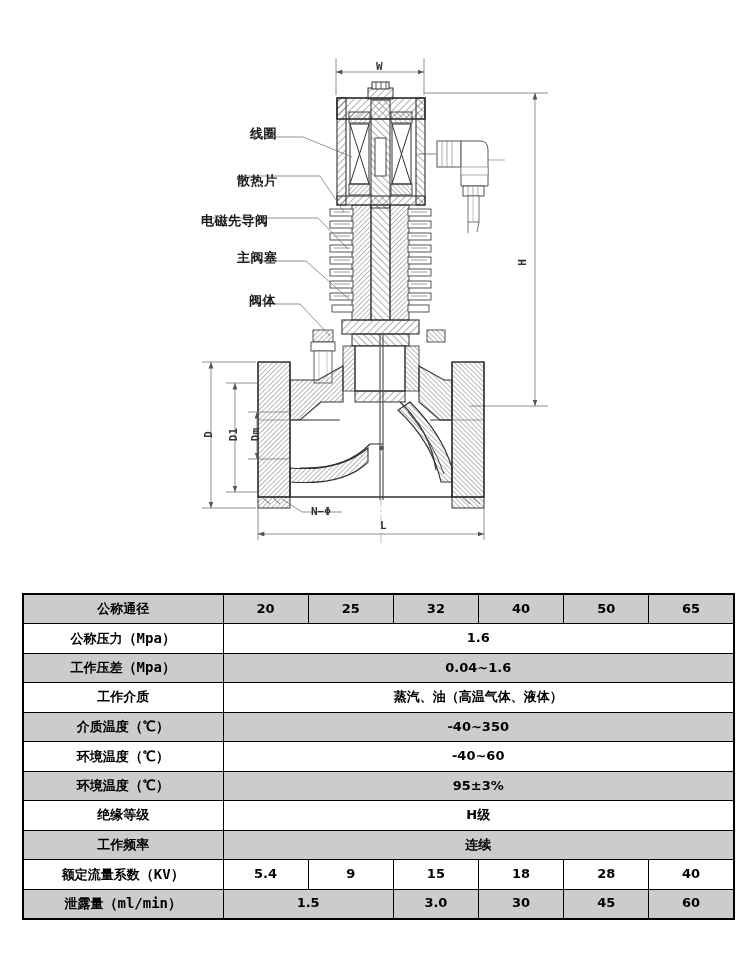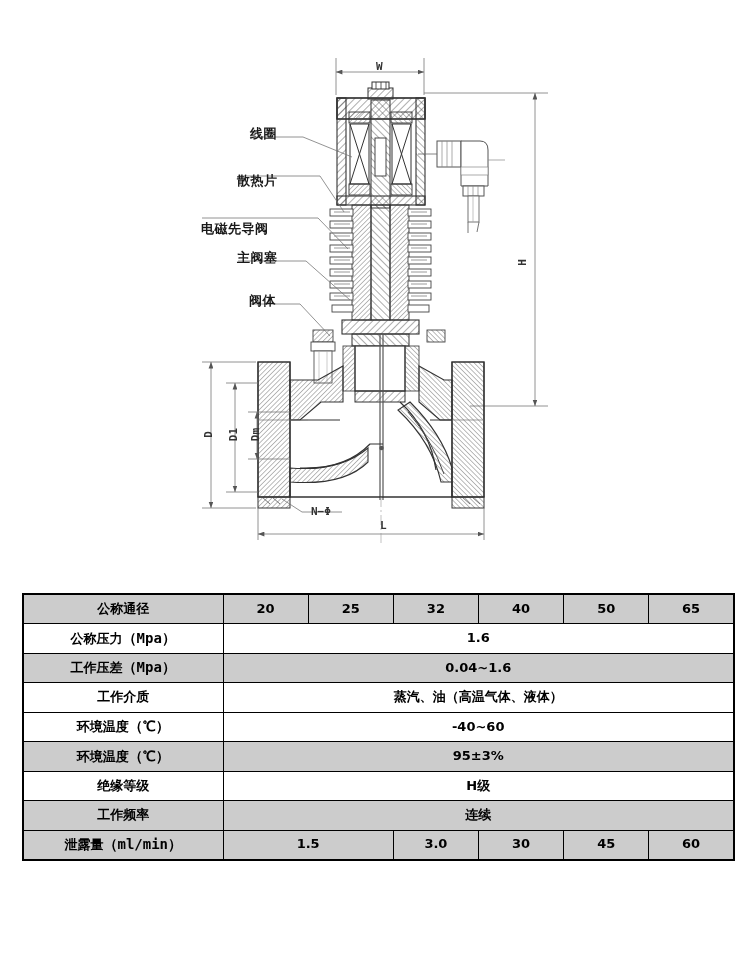--- a/index.html
+++ b/index.html
@@ -338,21 +338,21 @@
           <path d="M238,261 L306,261 L350,300"></path>
 
           <path d="M250,304 L300,304 L330,336"></path>
         </g>
 
       </g>
     </svg>
 
     <div class="callout-label" style="left:250px; top:125px;">线圈</div>
     <div class="callout-label" style="left:237px; top:164px;margin-top:8px;">散热片</div>
-    <div class="callout-label" style="left:201px; top:220px;">电磁先导阀</div>
+    <div class="callout-label" style="left:201px; top:212px;">电磁先导阀</div>
     <div class="callout-label" style="left:237px; top:249px;">主阀塞</div>
     <div class="callout-label" style="left:249px; top:292px;">阀体</div>
 
     <div class="dim-label" style="left:376px; top:60px;">W</div>
 
     <div class="dim-label vert" style="left:519px; top:256px;">H</div>
 
     <div class="dim-label vert" style="left:205px; top:428px;">D</div>
     <div class="dim-label vert" style="left:227px; top:428px;">D1</div>
     <div class="dim-label vert" style="left:249px; top:428px;">Dm</div>
@@ -387,35 +387,48 @@
             <td colspan="6" class="val">1.6</td>
           </tr>
           <tr class="alt">
             <td class="label"><span>工作压差</span><span class="unit">（Mpa）</span></td>
             <td colspan="6" class="val">0.04~1.6</td>
           </tr>
           <tr class="norm">
             <td class="label"><span>工作介质</span></td>
             <td colspan="6" class="val-cjk">蒸汽、油（高温气体、液体）</td>
           </tr>
+          <tr class="alt">
+            <td class="label"><span>介质温度</span><span class="unit">（℃）</span></td>
+            <td colspan="6" class="val">-40~350</td>
+          </tr>
           <tr class="norm">
             <td class="label"><span>环境温度</span><span class="unit">（℃）</span></td>
             <td colspan="6" class="val">-40~60</td>
           </tr>
           <tr class="alt">
             <td class="label"><span>环境温度</span><span class="unit">（℃）</span></td>
             <td colspan="6" class="val">95±3%</td>
           </tr>
           <tr class="norm">
             <td class="label"><span>绝缘等级</span></td>
             <td colspan="6" class="val-cjk"><span class="stack"><span>H级</span></span></td>
           </tr>
           <tr class="alt">
             <td class="label"><span>工作频率</span></td>
             <td colspan="6" class="val-cjk">连续</td>
+          </tr>
+          <tr class="norm">
+            <td class="label"><span>额定流量系数</span><span class="unit">（KV）</span></td>
+            <td class="val">5.4</td>
+            <td class="val">9</td>
+            <td class="val">15</td>
+            <td class="val">18</td>
+            <td class="val">28</td>
+            <td class="val">40</td>
           </tr>
           <tr class="alt">
             <td class="label"><span>泄露量</span><span class="unit">（ml/min）</span></td>
             <td colspan="2" class="val">1.5</td>
             <td colspan="1" class="val">3.0</td>
             <td colspan="1" class="val">30</td>
             <td colspan="1" class="val">45</td>
             <td colspan="1" class="val">60</td>
           </tr>
         </tbody>

